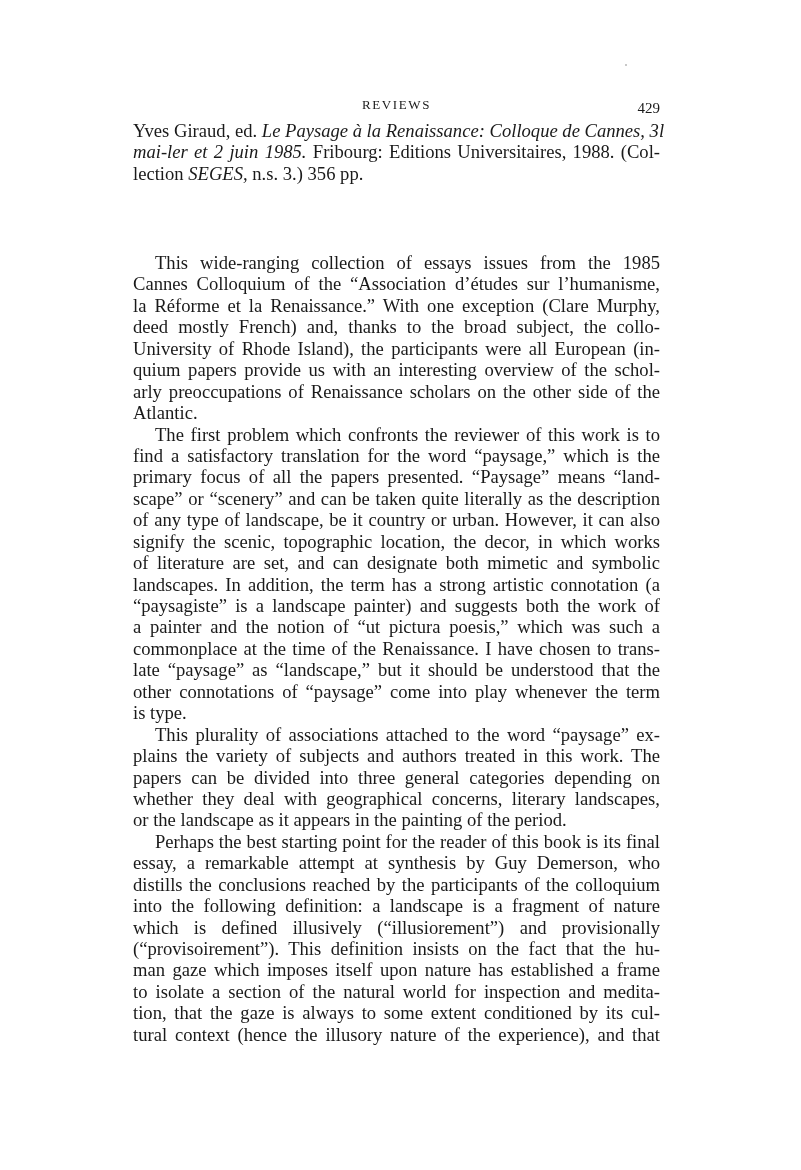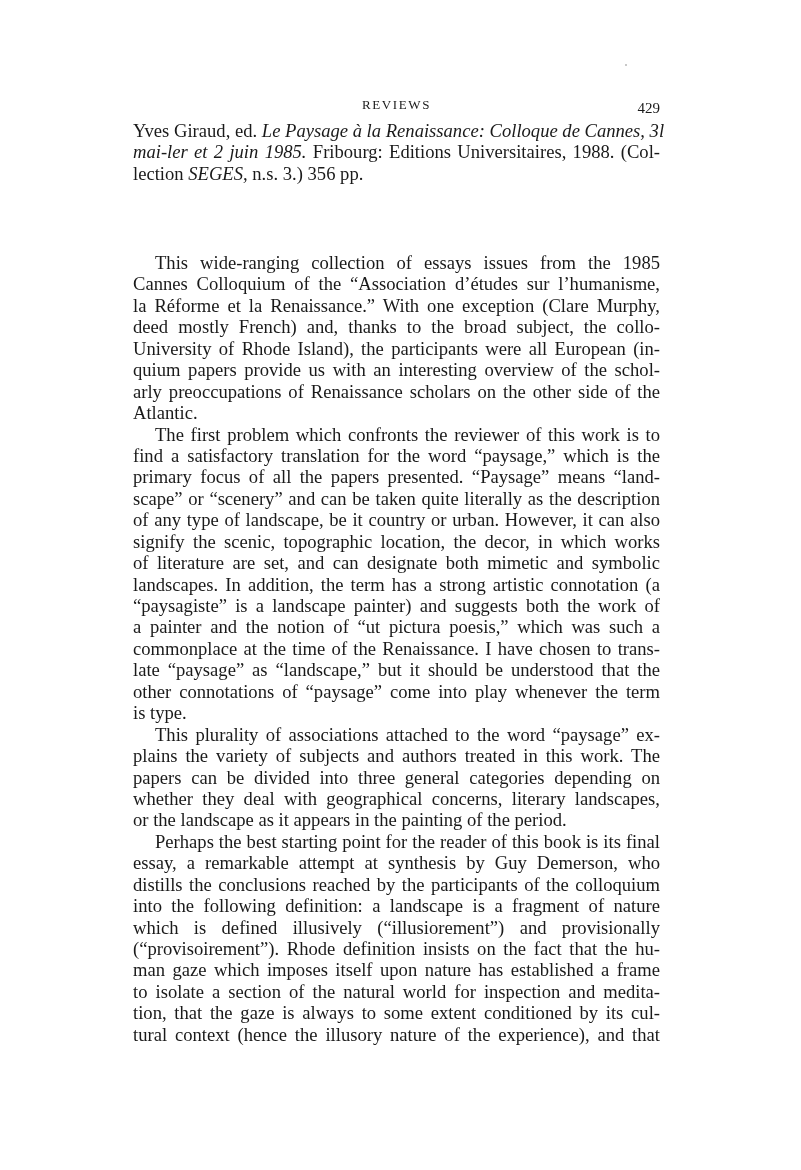--- a/index.html
+++ b/index.html
@@ -59,19 +59,19 @@
       <span class="line indent">This plurality of associations attached to the word “paysage” ex-</span>
       <span class="line">plains the variety of subjects and authors treated in this work. The</span>
       <span class="line">papers can be divided into three general categories depending on</span>
       <span class="line">whether they deal with geographical concerns, literary landscapes,</span>
       <span class="line last">or the landscape as it appears in the painting of the period.</span>
       <span class="line indent">Perhaps the best starting point for the reader of this book is its final</span>
       <span class="line">essay, a remarkable attempt at synthesis by Guy Demerson, who</span>
       <span class="line">distills the conclusions reached by the participants of the colloquium</span>
       <span class="line">into the following definition: a landscape is a fragment of nature</span>
       <span class="line">which is defined illusively (“illusiorement”) and provisionally</span>
-      <span class="line">(“provisoirement”). Rhode definition insists on the fact that the hu-</span>
+      <span class="line">(“provisoirement”). This definition insists on the fact that the hu-</span>
       <span class="line">man gaze which imposes itself upon nature has established a frame</span>
       <span class="line">to isolate a section of the natural world for inspection and medita-</span>
       <span class="line">tion, that the gaze is always to some extent conditioned by its cul-</span>
       <span class="line">tural context (hence the illusory nature of the experience), and that</span>
     </div>
 </div>
 
 </body></html>

